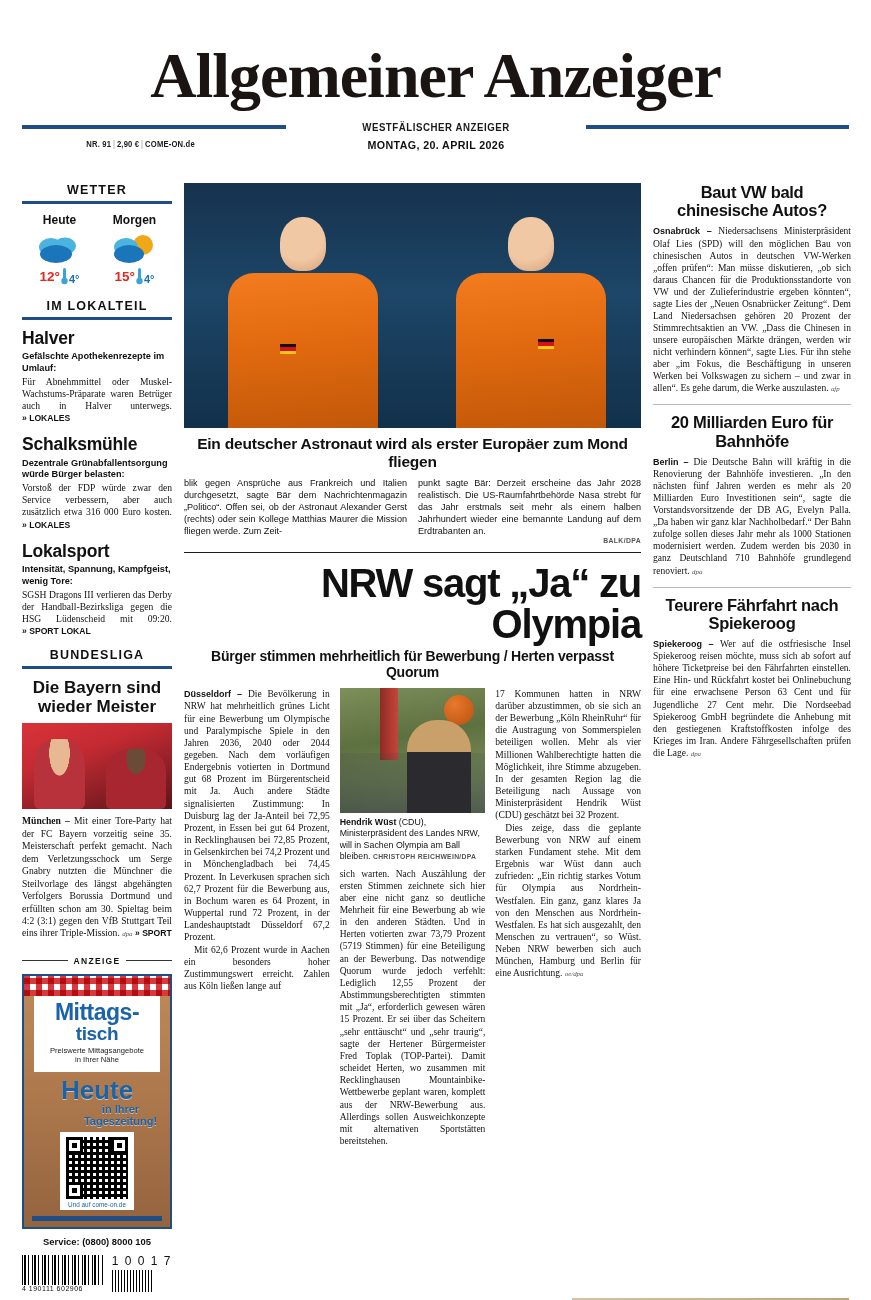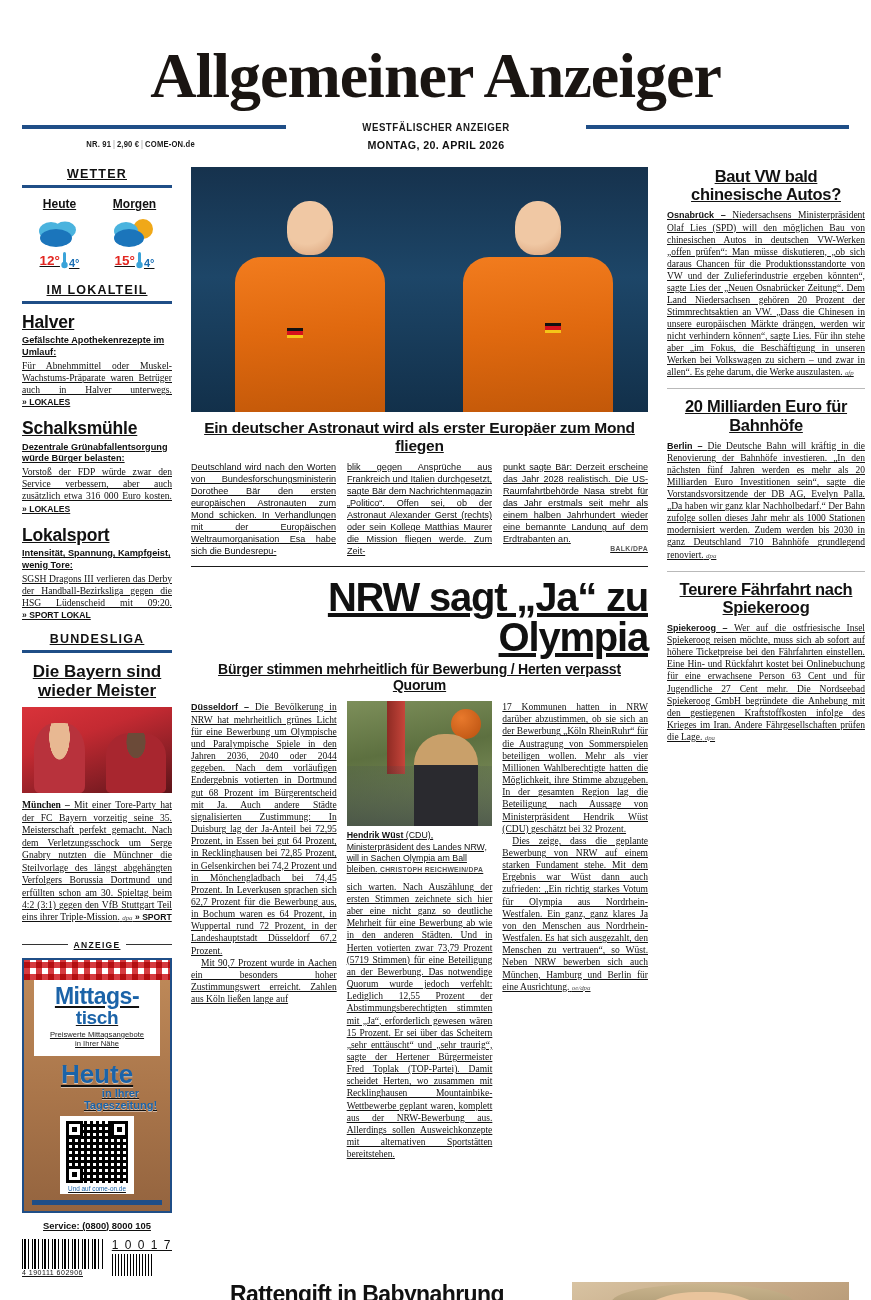--- a/index.html
+++ b/index.html
@@ -44,23 +44,22 @@
   .mh-issue span.sep { color: #999; font-weight: 400; padding: 0 2px; }
   .mh-date {
     flex: 0 0 300px; text-align: center;
     font-size: 11.5px; font-weight: 700; letter-spacing: 0.4px;
     transform: scaleX(0.93);
   }
   .mh-blank { flex: 1 1 0; }
 
   
   .content {
-    display: flex; gap: 8px;
-    margin-top: 16px;
-    text-decoration: underline;
+    display: flex; gap: 1px;
+    margin-top: 32px;
   }
   .col-left { width: 150px; flex: 0 0 150px; }
   .col-mid { width: 479px; flex: 0 0 479px; padding: 0 11px; }
   .col-right { width: 198px; flex: 0 0 198px; }
 
   
   .sect-head {
     text-align: center; font-size: 12.5px; font-weight: 700;
     letter-spacing: 1.2px; padding-bottom: 4px;
   }
@@ -477,39 +476,38 @@
         </div>
         <div class="astro a2">
           <div class="head"></div>
           <div class="body"></div>
         </div>
         <span class="flag-de" style="left:21%;bottom:30%"></span>
         <span class="flag-de" style="right:19%;bottom:32%"></span>
       </div>
       <div class="hero-headline">Ein deutscher Astronaut wird als erster Europäer zum Mond fliegen</div>
       <div class="hero-cols">
-        <div class="sans-body">Deutschland wird nach den Worten von Bundesforschungsministerin Dorothee Bär den ersten europäischen Astronauten zum Mond schicken. In Verhandlungen mit der Europäischen Weltraumorganisation Esa habe sich die Bundesrepu-</div>
         <div class="sans-body">blik gegen Ansprüche aus Frankreich und Italien durchgesetzt, sagte Bär dem Nachrichtenmagazin „Politico“. Offen sei, ob der Astronaut Alexander Gerst (rechts) oder sein Kollege Matthias Maurer die Mission fliegen werde. Zum Zeit-</div>
         <div>
           <div class="sans-body">punkt sagte Bär: Derzeit erscheine das Jahr 2028 realistisch. Die US-Raumfahrtbehörde Nasa strebt für das Jahr erstmals seit mehr als einem halben Jahrhundert wieder eine bemannte Landung auf dem Erdtrabanten an.</div>
           <div class="credit">BALK/DPA</div>
         </div>
       </div>
 
       <div class="rule-black"></div>
 
       <div class="big-head">NRW sagt „Ja“ zu Olympia</div>
       <div class="big-sub">Bürger stimmen mehrheitlich für Bewerbung / Herten verpasst Quorum</div>
 
       <div class="three-cols">
         <div class="c">
           <div class="serif-body">
             <b>Düsseldorf – </b><span>Die Bevölkerung in NRW hat mehrheitlich grünes Licht für eine Bewerbung um Olympische und Paralympische Spiele in den Jahren 2036, 2040 oder 2044 gegeben. Nach dem vorläufigen Endergebnis votierten in Dortmund gut 68 Prozent im Bürgerentscheid mit Ja. Auch andere Städte signalisierten Zustimmung: In Duisburg lag der Ja-Anteil bei 72,95 Prozent, in Essen bei gut 64 Prozent, in Recklinghausen bei 72,85 Prozent, in Gelsenkirchen bei 74,2 Prozent und in Mönchengladbach bei 74,45 Prozent. In Leverkusen sprachen sich 62,7 Prozent für die Bewerbung aus, in Bochum waren es 64 Prozent, in Wuppertal rund 72 Prozent, in der Landeshauptstadt Düsseldorf 67,2 Prozent.</span>
           </div>
-          <div class="serif-body" style="text-indent:10px">Mit 90,7 Prozent wurde in Aachen ein besonders hoher Zustimmungswert erreicht. Zahlen aus Köln ließen lange auf</div>
+          <div class="serif-body" style="text-indent:10px">Mit 62,6 Prozent wurde in Aachen ein besonders hoher Zustimmungswert erreicht. Zahlen aus Köln ließen lange auf</div>
         </div>
         <div class="c">
           <div class="mid-photo">
             <div class="pole"></div>
               <div class="ball"></div>
               <div class="crowd"></div>
               <div class="person"></div>
           </div>
           <div class="photo-cap">
             <b>Hendrik Wüst</b><span> (CDU), Ministerpräsident des Landes NRW, will in Sachen Olympia am Ball bleiben.</span>

